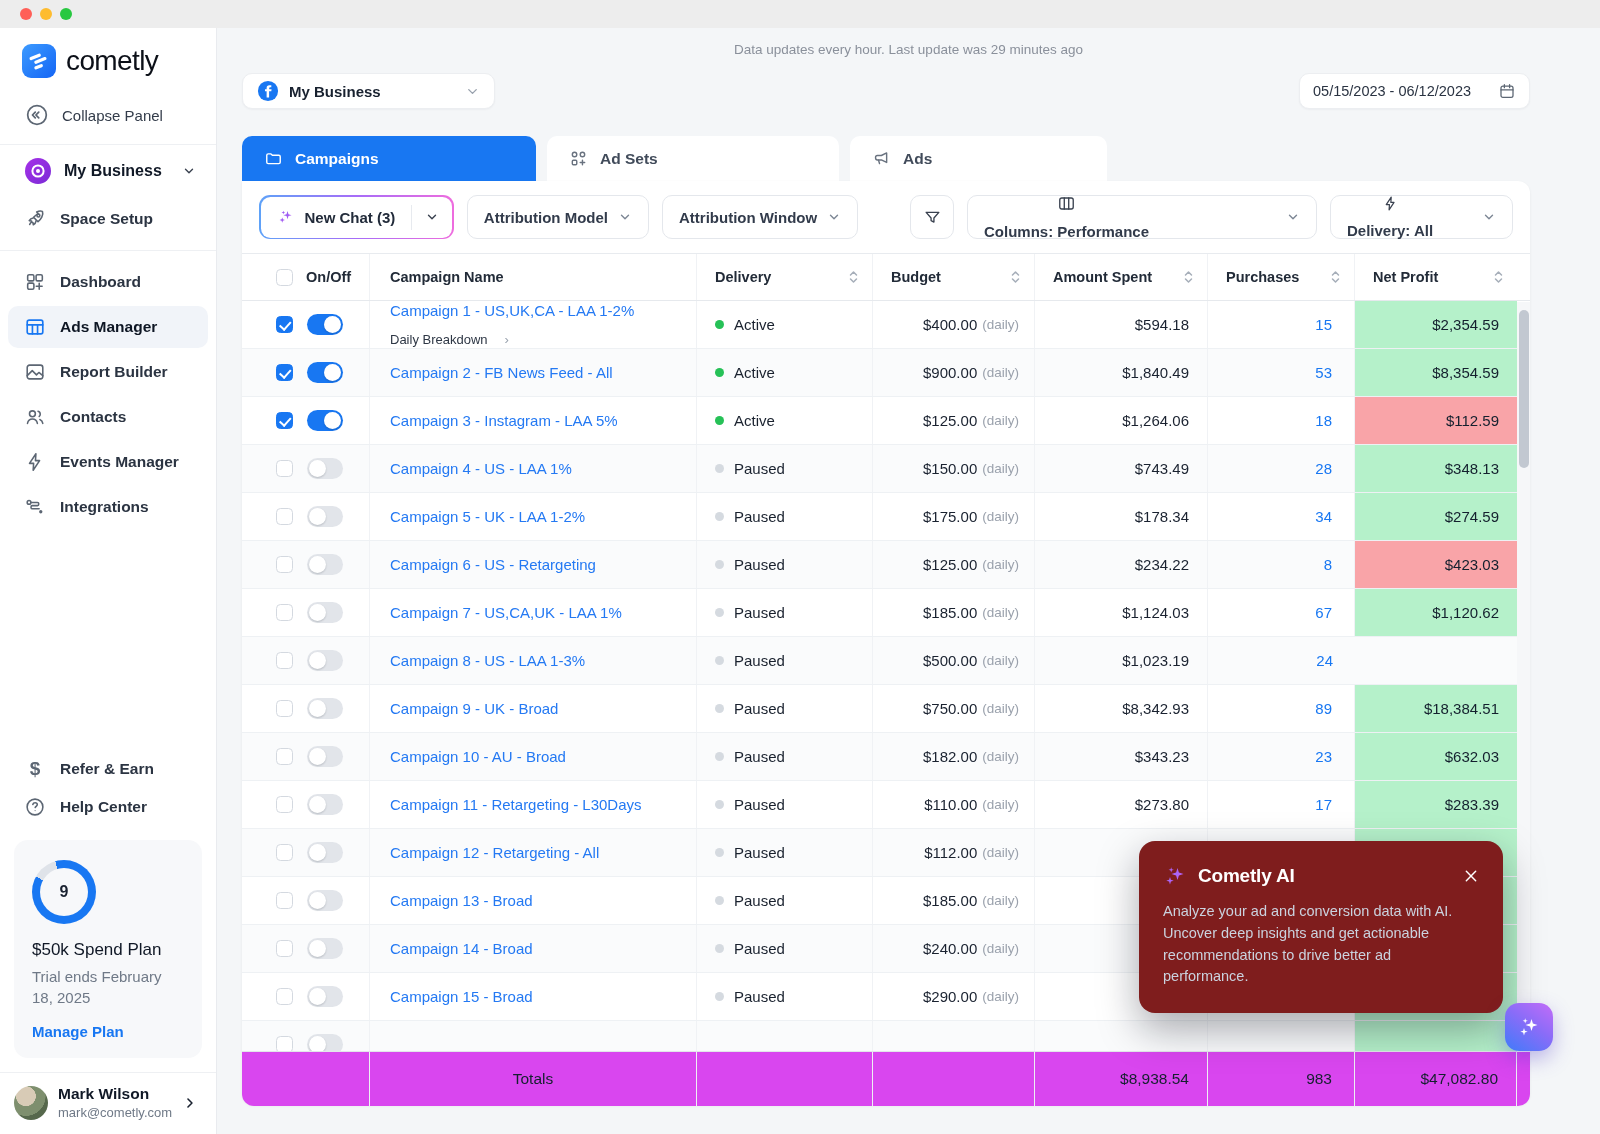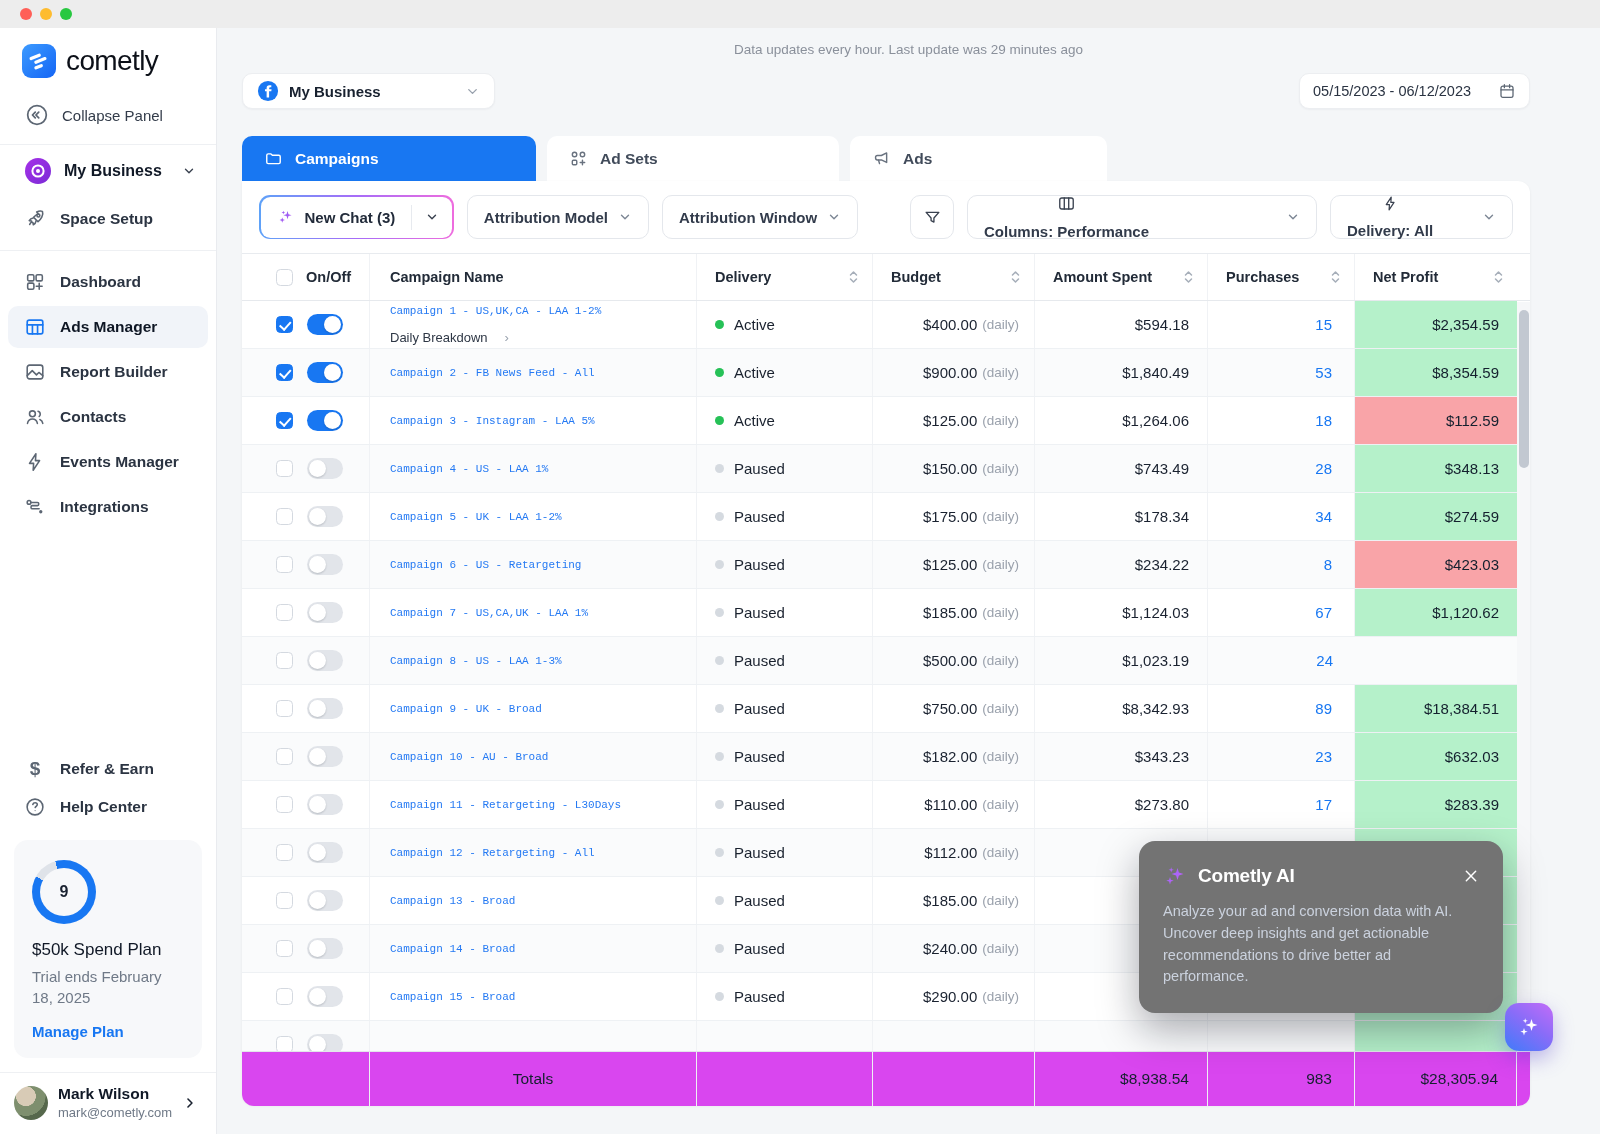--- a/index.html
+++ b/index.html
@@ -86,21 +86,21 @@
   .td:last-child { border-right:none; }
   .td-onoff { padding-left:34px; gap:14px; }
   .checkbox { position:relative; width:17px; height:17px; border-radius:4.5px; border:1.5px solid #D4D9E0; background:#fff; cursor:pointer; flex:0 0 auto; }
   .checkbox.checked { background:var(--accent,#1877F2); border-color:var(--accent,#1877F2); }
   .checkbox.checked::after { content:''; position:absolute; left:4.5px; top:1.5px; width:4.5px; height:8.5px; border:solid #fff; border-width:0 2px 2px 0; transform:rotate(42deg); }
   .toggle { position:relative; width:36px; height:21px; border-radius:11px; background:#E2E5EA; cursor:pointer; flex:0 0 auto; }
   .toggle::after { content:''; position:absolute; top:2px; left:2px; width:17px; height:17px; border-radius:50%; background:#fff; box-shadow:0 1px 2px rgba(16,24,40,.2); }
   .toggle.on { background:var(--accent,#1877F2); }
   .toggle.on::after { left:auto; right:2px; }
   .td-name { flex-direction:column; justify-content:center; align-items:flex-start; padding:0 14px 0 20px; }
-  .camp-link { font-size:11px; font-weight:500; color:var(--link,#2479F3); text-decoration:none; white-space:nowrap; cursor:pointer;font-family:Liberation Mono, monospace; }
+  .camp-link { font-size:15px; font-weight:500; color:var(--link,#2479F3); text-decoration:none; white-space:nowrap; cursor:pointer; }
   .row-sub { display:flex; align-items:center; gap:17px; margin-top:13px; font-size:13px; font-weight:500; color:#2E3745; cursor:pointer; }
   .row-sub .sub-chev { color:#9AA3AF; font-size:13px; }
   .td-delivery { gap:10px; padding-left:18px; font-size:15px; color:#19212E; }
   .dot { width:9px; height:9px; border-radius:50%; background:#D5DAE0; flex:0 0 auto; }
   .tr .active-status .dot { background:var(--status_active,#26C157); }
   .td-budget { justify-content:flex-end; padding-right:15px; gap:5px; font-size:15px; }
   .budget-suffix { font-size:13.5px; color:#9AA1AC; }
   .td-spent { justify-content:flex-end; padding-right:18px; font-size:15px; }
   .td-purchases { justify-content:flex-end; padding-right:22px; font-size:15px; font-weight:500; color:var(--accent,#1877F2); cursor:pointer; }
   .td-net { justify-content:flex-end; padding-right:18px; font-size:15px; font-weight:500; color:#14202E; }
@@ -108,21 +108,21 @@
   .td-net.negative { background:var(--negative_bg,#F9A6A9); }
 
   .scroll-track { position:absolute; top:48px; right:0; width:13px; height:750px; background:#F6F7F9; }
   .scroll-thumb { position:absolute; top:8px; left:1.5px; width:10px; height:158px; border-radius:5px; background:#C2C8D1; cursor:grab; }
 
   .totals { height:55px; border-top:1px solid #E3E6EA; background:#d946ef; border-radius:0 0 12px 12px; }
   .totals .td { font-size:15.5px; font-weight:500; color:#14202E; border-right:1px solid #EDF0F3; }
   .tot-label-cell { justify-content:center; }
 
   
-  .ai-popup { position:absolute; left:922px; top:813px; width:364px; height:172px; background:#737373; border-radius:16px; padding:23px 24px 0; color:#fff; box-shadow:0 16px 40px rgba(8,12,25,.35); z-index:5; }
+  .ai-popup { position:absolute; left:922px; top:813px; width:364px; height:172px; background:#7f1d1d; border-radius:16px; padding:23px 24px 0; color:#fff; box-shadow:0 16px 40px rgba(8,12,25,.35); z-index:5; }
   .ai-head { display:flex; align-items:center; gap:11px; }
   .ai-title { font-size:19px; font-weight:700; letter-spacing:-0.2px; }
   .ai-close { margin-left:auto; color:#fff; cursor:pointer; display:flex; }
   .ai-body { margin-top:13px; font-size:14.5px; line-height:1.5; color:#CBD2DE; }
   .ai-fab { position:absolute; left:1288px; top:975px; width:48px; height:48px; border-radius:14px; background:linear-gradient(215deg,#C36CF8 0%, #8A6CF8 45%, #3F7BFA 100%); display:flex; align-items:center; justify-content:center; box-shadow:0 8px 20px rgba(80,60,200,.35); cursor:pointer; z-index:6; }
 
   .chev { flex:0 0 auto; }
 </style>
 </head>
 <body>
@@ -788,21 +788,21 @@
         <div class="scroll-thumb"></div>
       </div>
 
       <div class="grid-row totals">
         <div class="td"></div>
         <div class="td tot-label-cell">Totals</div>
         <div class="td"></div>
         <div class="td"></div>
         <div class="td td-spent">$8,938.54</div>
         <div class="td" style="justify-content:flex-end;padding-right:22px">983</div>
-        <div class="td td-spent">$28,305.94</div>
+        <div class="td td-spent">$47,082.80</div>
       </div>
     </div>
   </div>
 
   <div class="ai-popup">
     <div class="ai-head">
       <svg width="24" height="24" viewBox="0 0 24 24">
         <defs>
             <linearGradient id="sg2" x1="0" y1="0" x2="1" y2="1">
               <stop offset="0" stop-color="#9B6CF8"></stop>

